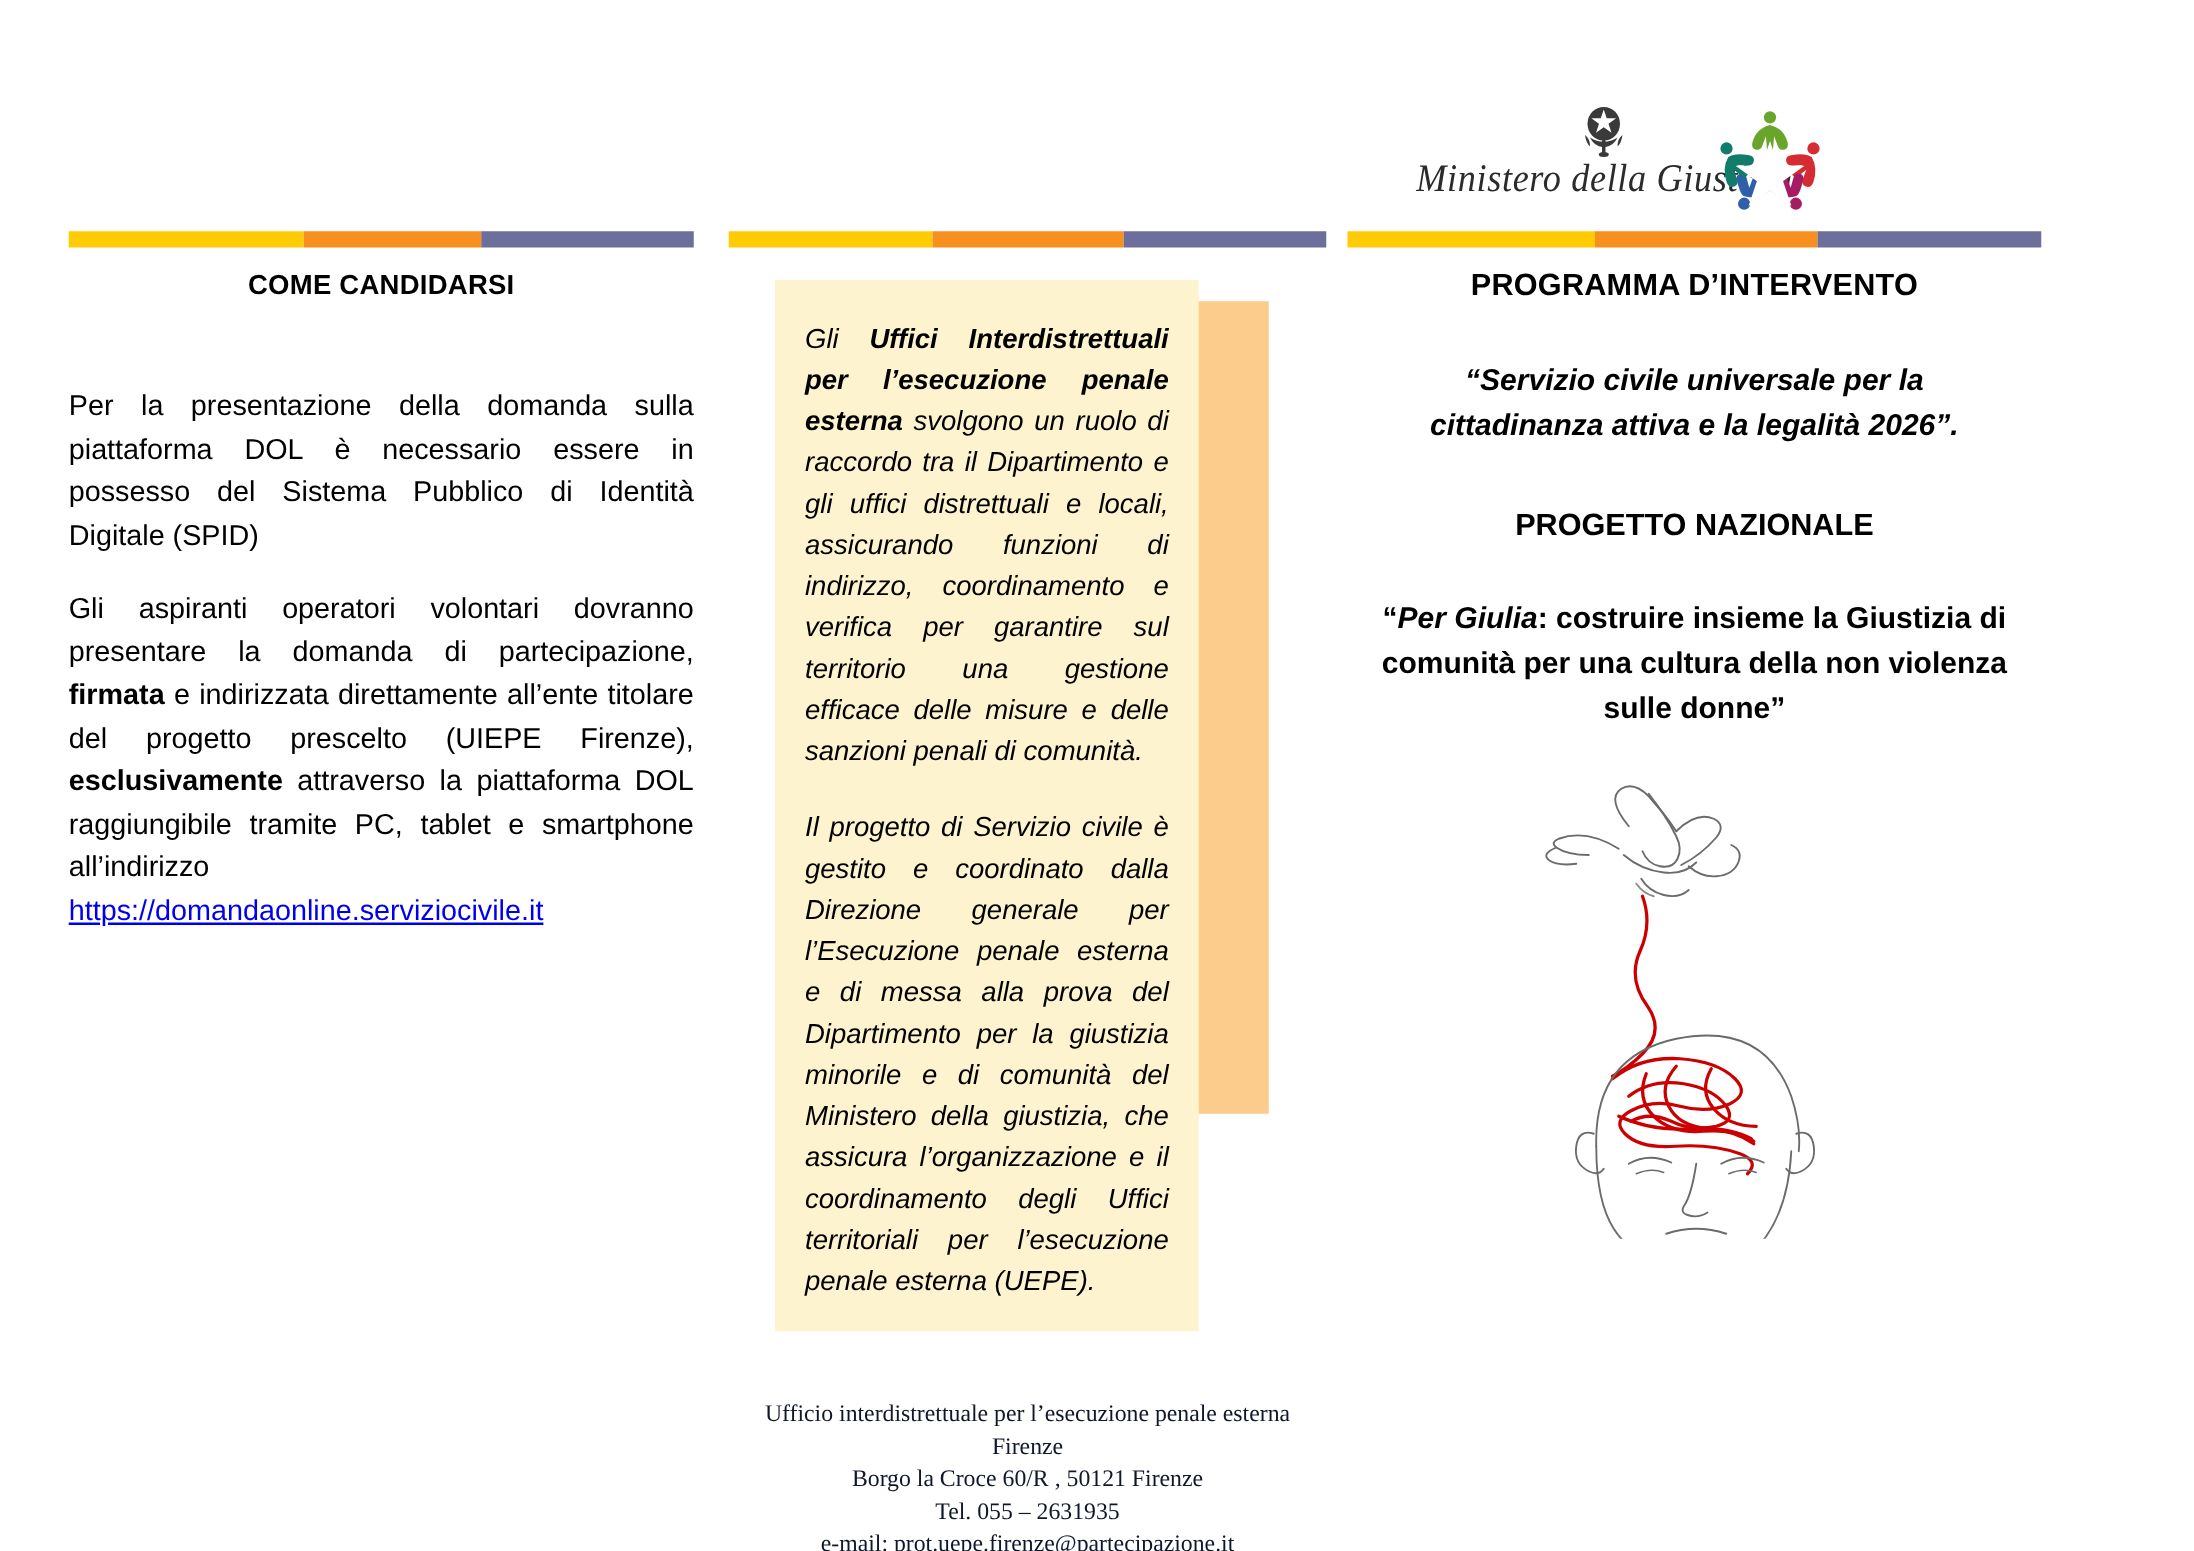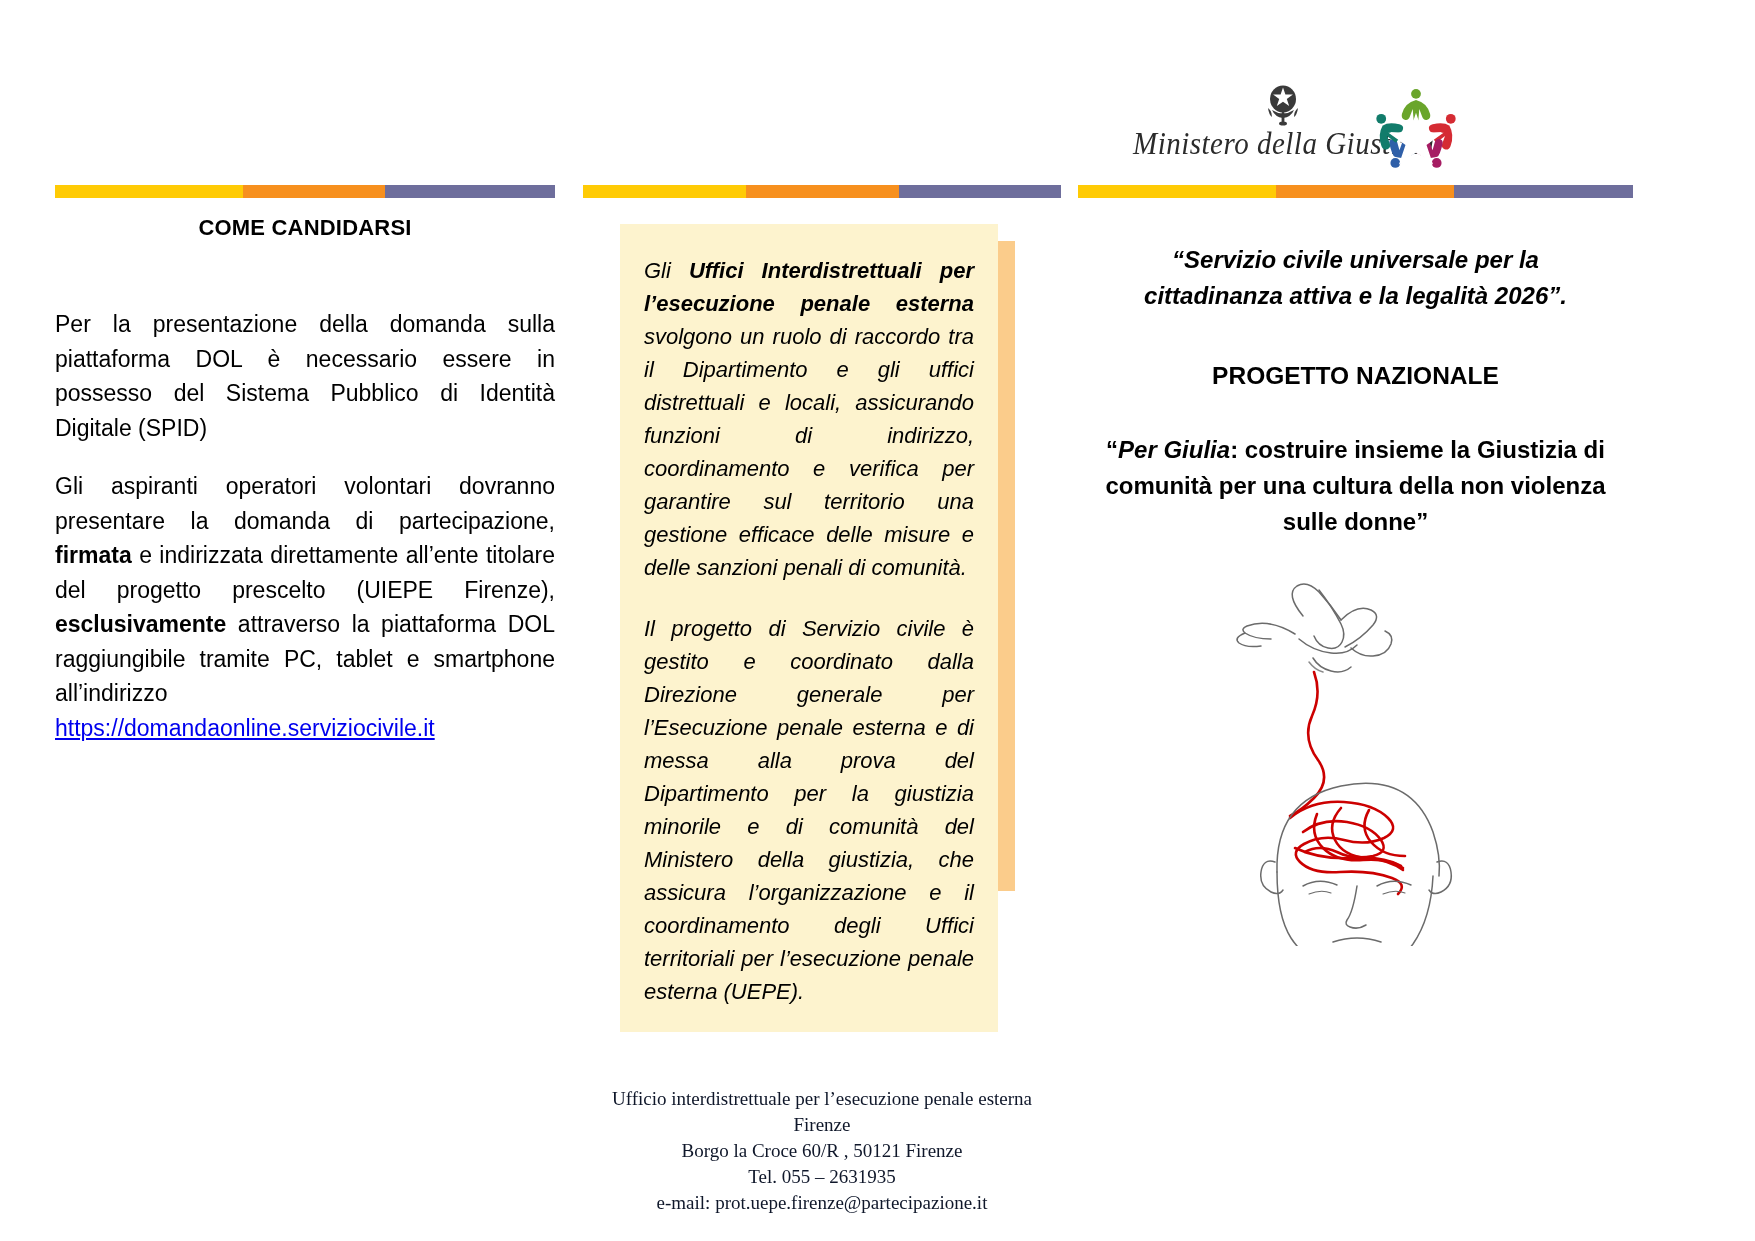--- a/index.html
+++ b/index.html
@@ -106,21 +106,21 @@
     margin-left: 37px;
   }
   #callout-shadow {
     position: absolute;
     left: 17px; top: 17px;
     width: 378px; height: 650px;
     background: #fbcc8b;
   }
   #callout-box {
     position: relative;
-    width: 378px;
+    width: 339px;
     min-height: 650px;
     background: #fdf3ce;
     padding: 30px 24px 24px 24px;
   }
   .callout-par {
     font-size: 22px;
     line-height: 33px;
     font-style: italic;
     text-align: justify;
     text-justify: inter-word;
@@ -275,20 +275,21 @@
   <div id="footer-block">
     <div>Ufficio interdistrettuale per l’esecuzione penale esterna Firenze</div>
     <div>Borgo la Croce 60/R , 50121 Firenze</div>
     <div>Tel. 055 – 2631935</div>
     <div>e-mail: prot.uepe.firenze@partecipazione.it</div>
   </div>
 </div>
 
 <div class="column" id="col-right">
 
+  <h2 id="right-heading">PROGRAMMA D’INTERVENTO</h2>
 
   <p class="right-quote" id="right-quote-1">“Servizio civile universale per la cittadinanza attiva e la legalità 2026”.</p>
 
   <h3 id="right-subheading">PROGETTO NAZIONALE</h3>
 
   <p class="right-quote" id="right-quote-2">
     <span>“</span><span class="em">Per Giulia</span><span>: costruire insieme la Giustizia di comunità per una cultura della non violenza sulle donne”</span>
   </p>
 
   <svg id="illustration" width="330" height="390" viewBox="0 0 330 390">

